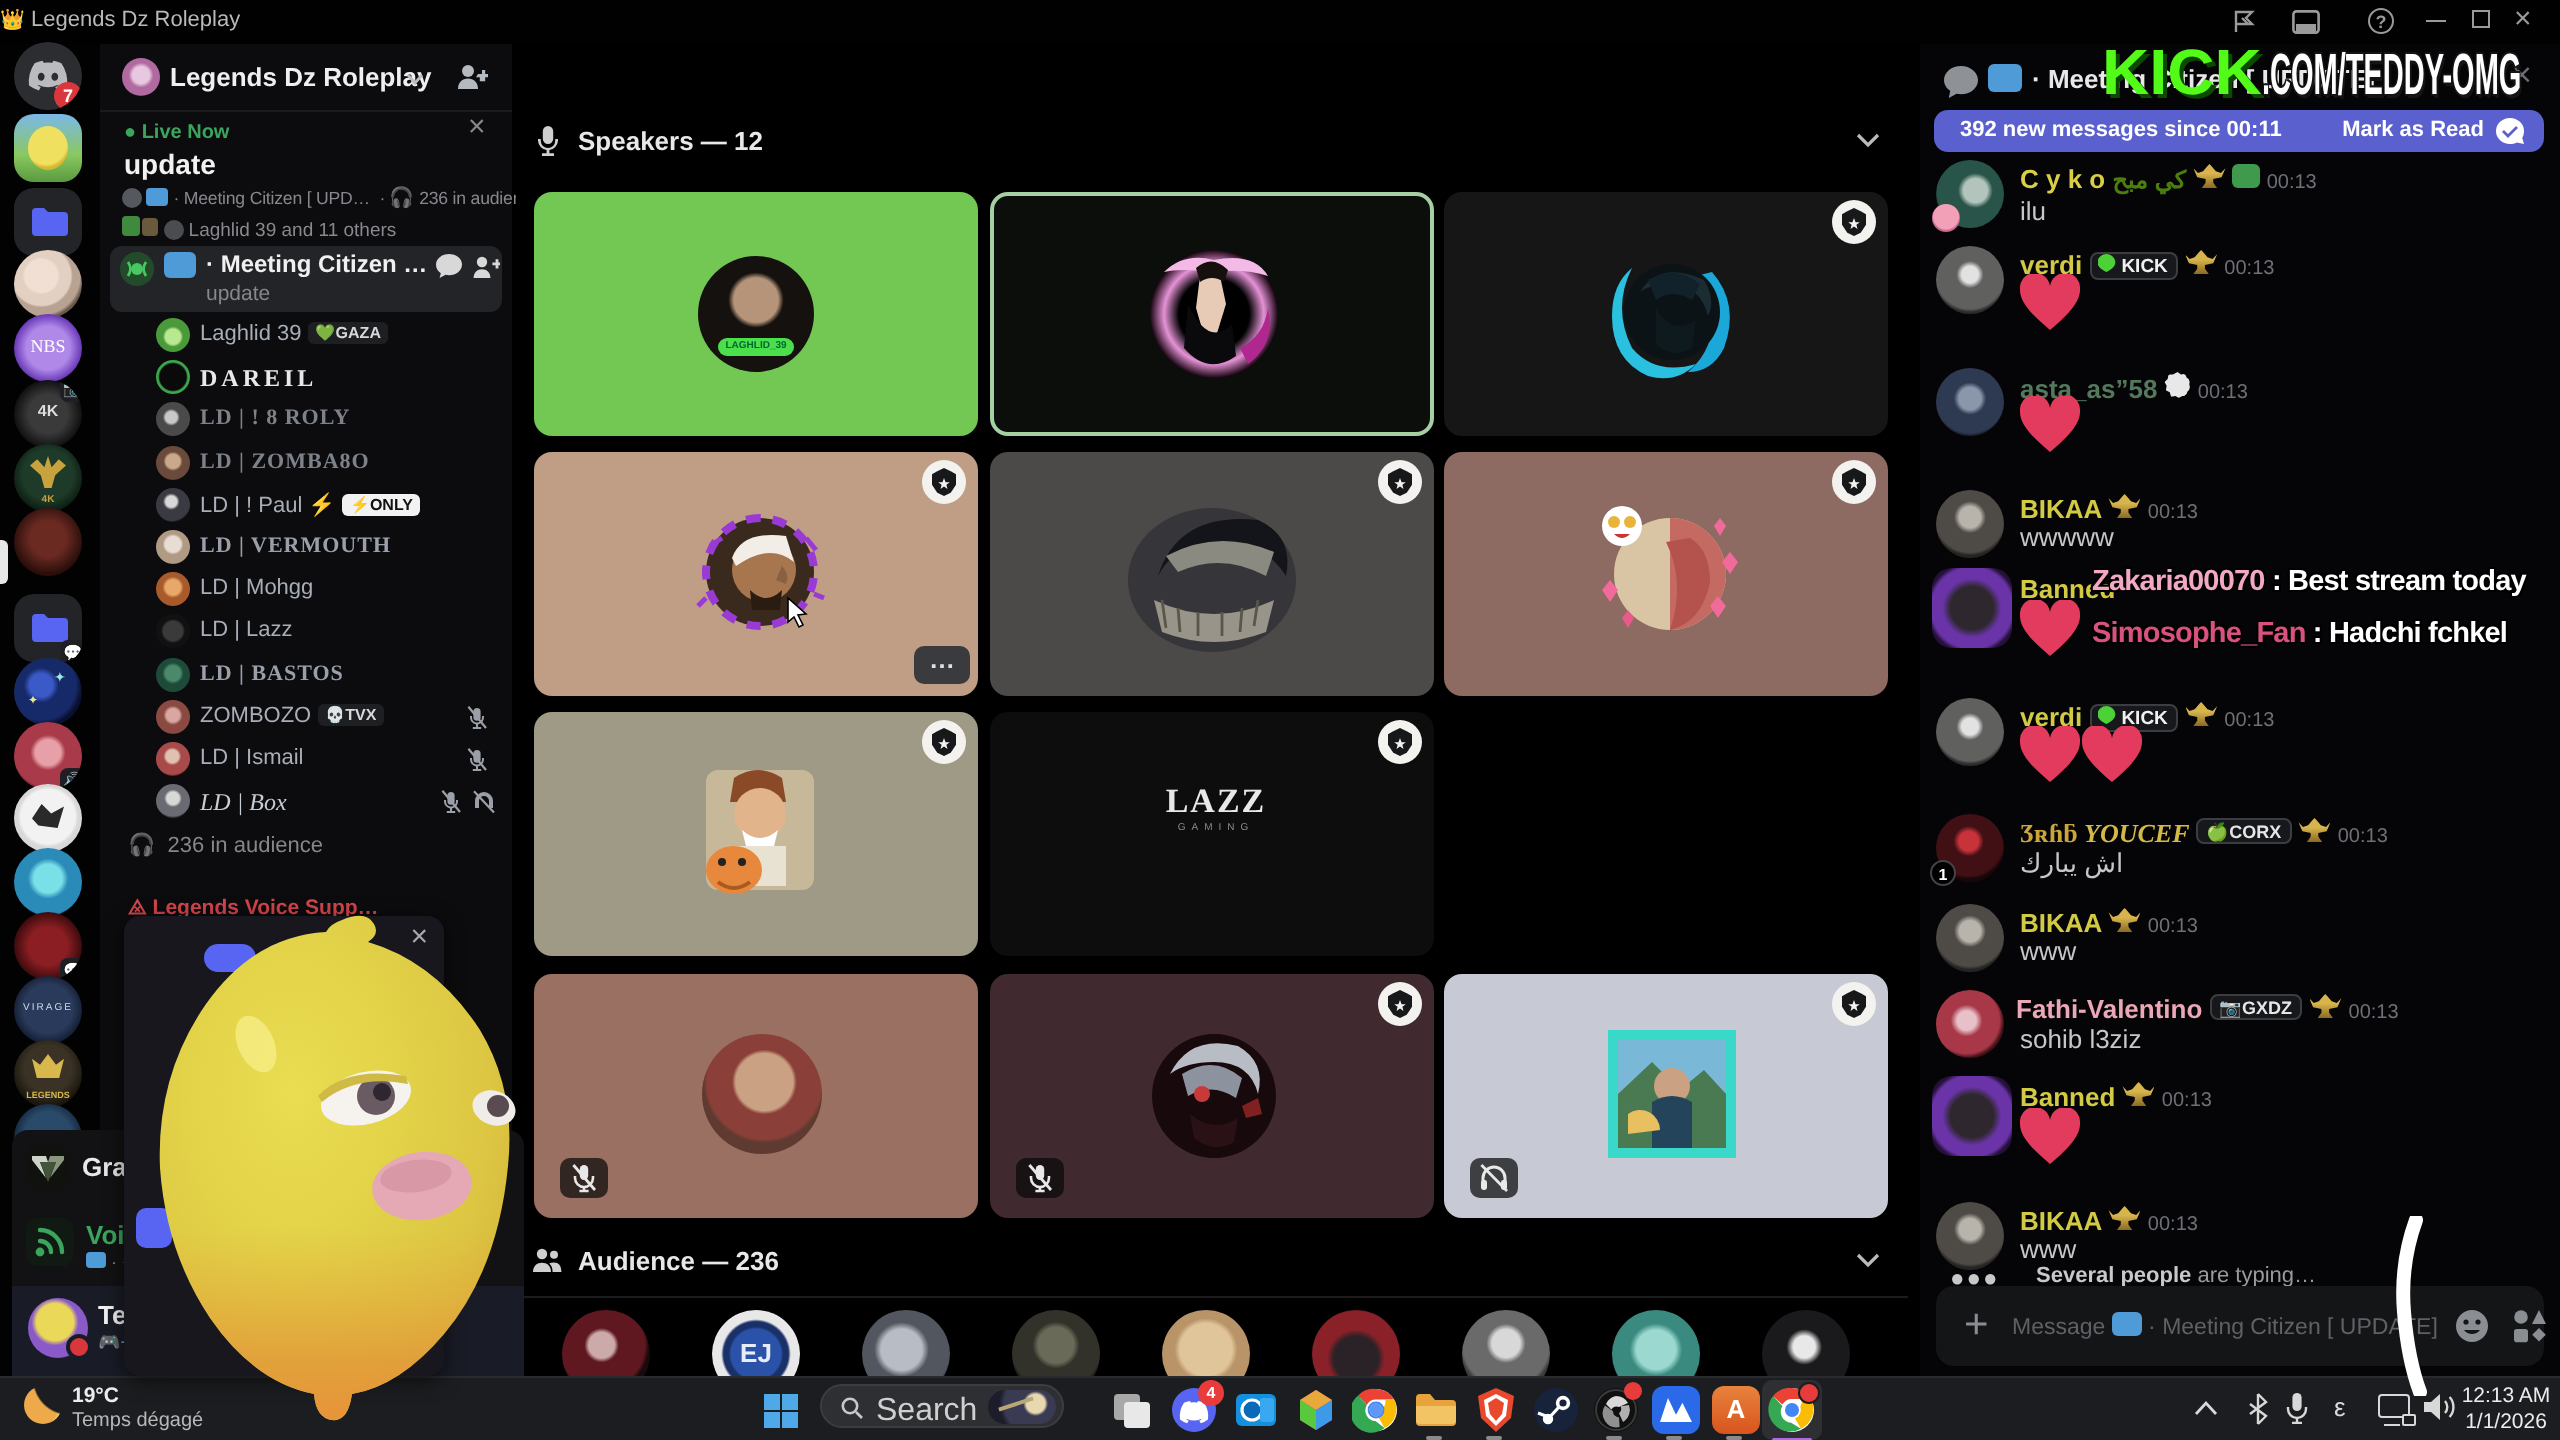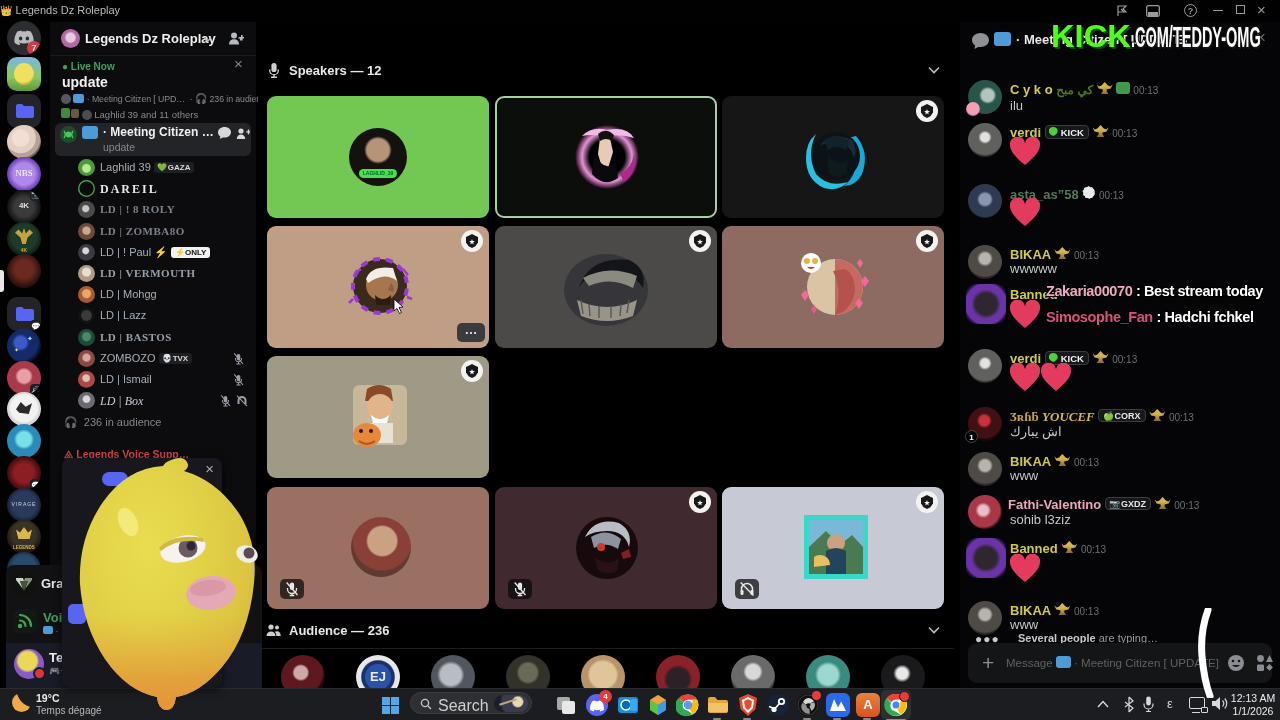--- a/index.html
+++ b/index.html
@@ -160,20 +160,27 @@
             <rect x="8" y="4" width="54" height="60" rx="6" fill="#c8b89a"></rect>
             <path d="M22 8 q12-8 24 0 l2 12 -28 0z" fill="#8a4a28"></path>
             <circle cx="35" cy="26" r="13" fill="#e2b48c"></circle>
             <path d="M26 34 q9 8 18 0 l-2 8 -14 0z" fill="#fff"></path>
             <rect x="22" y="42" width="26" height="20" fill="#e8e2d2"></rect>
             <ellipse cx="22" cy="54" rx="14" ry="12" fill="#e8883c"></ellipse>
             <circle cx="16" cy="50" r="2" fill="#222"></circle>
             <circle cx="26" cy="50" r="2" fill="#222"></circle>
             <path d="M14 60 q8 6 16 0" stroke="#a85a20" fill="none" stroke-width="2"></path>
           </svg>
+   </div>
+   <div class="shield" style="left:194px;top:4px"></div>
+ </div>
+ <div class="tile" style="left:239px;top:334px;background:#0d0d0e">
+   <div class="abs" style="left:78px;top:35px;width:70px;height:52px;text-align:center">
+     <div style="color:#e8e8e8;font-weight:bold;font-size:17px;letter-spacing:1px;font-family:'Liberation Serif',serif">LAZZ</div>
+     <div style="color:#8a8a8a;font-size:5px;letter-spacing:3px">GAMING</div>
    </div>
    <div class="shield" style="left:194px;top:4px"></div>
  </div>
  <div class="tile" style="left:11px;top:465px;background:#9a7063">
    <div class="av" style="left:84px;top:30px;width:60px;height:60px;background:radial-gradient(circle at 52% 40%,#caa183 0 30%,#8a4038 34% 60%,#5e3a30 64%)"></div>
    <div class="abs" style="left:13px;top:92px;width:24px;height:20px;border-radius:5px;background:rgba(10,10,10,.72)"><svg width="24" height="20" viewBox="0 0 24 20">
             <g transform="translate(6.5 3.5)">
               <rect x="3.4" y="0" width="4.2" height="7.5" rx="2.1" fill="#e8e8e8"></rect>
               <path d="M1 5.5 v1 a4.5 4.5 0 0 0 9 0 v-1" fill="none" stroke="#e8e8e8" stroke-width="1.3"></path>
               <path d="M5.5 11 V13 M3.2 13 h4.6" stroke="#e8e8e8" stroke-width="1.3"></path>
@@ -390,20 +397,28 @@
 </div>
 <div id="chat">
 
  <svg class="abs" style="left:12px;top:11px" width="17" height="16" viewBox="0 0 17 16">
         <path fill="#8e9297" d="M8.5 0C3.8 0 0 3.1 0 7c0 2.2 1.2 4.1 3.1 5.4L2.4 16l3.9-2.1c.7.1 1.4.2 2.2.2 4.7 0 8.5-3.1 8.5-7S13.2 0 8.5 0z"></path>
       </svg>
  <div class="abs" style="left:34px;top:10px;width:17px;height:14px;border-radius:3px;background:#4e9bd8"></div>
  <div class="abs" style="left:56px;top:10px;color:#e8e8e8;font-size:13px;font-weight:bold;white-space:nowrap">· Meeting Citizen [ UPDATE]</div>
  <div class="abs" style="left:296px;top:6px;color:#6a6d72;font-size:17px">×</div>
 
+ <div class="abs" style="left:7px;top:33px;width:305px;height:21px;border-radius:7px;background:#5b60cf">
+   <div class="abs" style="left:13px;top:4px;color:#fff;font-size:11px;font-weight:bold">392 new messages since 00:11</div>
+   <div class="abs" style="right:30px;top:4px;color:#fff;font-size:11px;font-weight:bold">Mark as Read</div>
+   <svg class="abs" style="right:10px;top:4px" width="14" height="13" viewBox="0 0 14 13">
+          <path fill="#fff" d="M7 0a7 6.5 0 0 0-7 6.5A7 6.5 0 0 0 7 13c1.2 0 2.4-.3 3.4-.8L14 13l-.9-3A6.3 6.3 0 0 0 14 6.5 7 6.5 0 0 0 7 0z"></path>
+          <path stroke="#5b60cf" stroke-width="1.4" fill="none" d="M3.5 6.5 6 9l4.5-4.5"></path>
+        </svg>
+ </div>
 
  <div class="av" style="left:8px;top:58px;width:34px;height:34px;background:radial-gradient(circle at 58% 45%,#b2c4bc 0 22%,#28544a 32% 70%,#142e28 76%)"></div>
  <div class="av" style="left:6px;top:80px;width:14px;height:14px;background:radial-gradient(circle at 50% 45%,#f2a0b8 0 60%,#c86a8a 66%)"></div>
  <div class="abs msg-name" style="left:50px;top:60px;color:#d9cf46;white-space:nowrap">C y k o <span style="color:#4d7c0f;font-size:12px;unicode-bidi:isolate">كي مبح</span> <span class="bdg-eagle"></span><span class="bdg-gift"></span> <span class="ts">00:13</span></div>
  <div class="abs msg-text" style="left:50px;top:76px">ilu</div>
  <div class="av" style="left:8px;top:101px;width:34px;height:34px;background:radial-gradient(circle at 50% 42%,#e2e2e2 0 16%,#60605e 26% 66%,#2c2c2c 72%)"></div>
  <div class="abs msg-name" style="left:50px;top:103px;color:#d3ca43;white-space:nowrap">verdi <span class="kickbadge"><i></i>KICK</span> <span class="bdg-eagle"></span> <span class="ts">00:13</span></div>
  <div class="abs heart" style="left:50px;top:115px"></div>
  <div class="av" style="left:8px;top:162px;width:34px;height:34px;background:radial-gradient(circle at 50% 45%,#8a96aa 0 22%,#2e3a52 32% 68%,#161c28 74%)"></div>
  <div class="abs msg-name" style="left:50px;top:164px;color:#53785c;white-space:nowrap">asta_as”58 <span class="bdg-gear"></span> <span class="ts">00:13</span></div>

